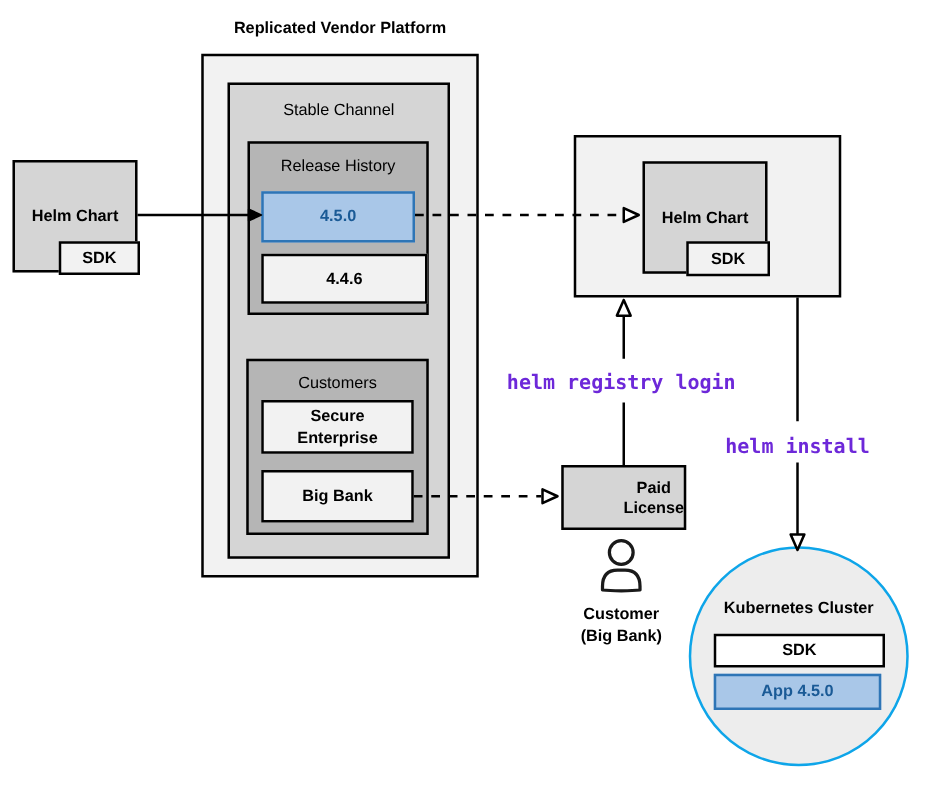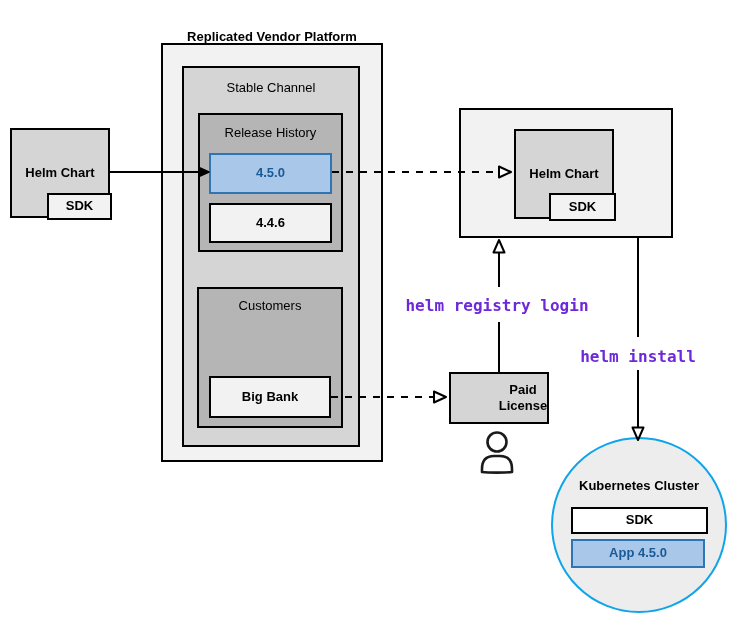--- a/index.html
+++ b/index.html
@@ -57,26 +57,26 @@
     font-family: "DejaVu Sans Mono", monospace;
     font-weight: bold;
     font-size: 16px;
     color: #6d28d9;
     white-space: nowrap;
   }
   
   #helm-src        { left: 10px;  top: 128px; width: 100px; height: 90px; }
   #helm-src-sdk    { left: 35px;  top: 63px;  width: 65px;  height: 27px; }
   
-  #platform-title  { left: 162px; top: 29px;  width: 220px; }
+  #platform-title  { left: 162px; top: 14px;  width: 220px; }
   #platform-box    { left: 161px; top: 43px;  width: 222px; height: 419px; }
   #stable-box      { left: 182px; top: 66px;  width: 178px; height: 381px; padding-top: 12px; }
   #rh-box          { left: 198px; top: 113px; width: 145px; height: 139px; padding-top: 10px; }
   #release-450     { left: 209px; top: 153px; width: 123px; height: 41px; }
-  #release-446     { left: 209px; top: 203px; width: 123px; height: 40px; }
+  #release-446     { left: 209px; top: 203px; width: 133px; height: 40px; }
   #customers-box   { left: 197px; top: 287px; width: 146px; height: 141px; padding-top: 9px; }
   #secure-box      { left: 209px; top: 320px; width: 122px; height: 43px; }
   #bigbank-box     { left: 209px; top: 376px; width: 122px; height: 42px; }
   
   #registry-title  { left: 456px; top: 81px;  width: 220px; }
   #registry-box    { left: 459px; top: 108px; width: 214px; height: 130px; }
   #registry-helm   { left: 514px; top: 129px; width: 100px; height: 90px; }
   #registry-sdk    { left: 33px;  top: 62px;  width: 67px;  height: 28px; }
   
   #paid-license    { left: 449px; top: 372px; width: 100px; height: 52px; padding-left: 48px; }
@@ -121,20 +121,24 @@
   <div class="node highlight" id="release-450">
     <span>4.5.0</span>
   </div>
   <div class="node item-fill" id="release-446">
     <span>4.4.6</span>
   </div>
 
   <div class="node panel-fill titled" id="customers-box">
     <div class="panel-title">Customers</div>
   </div>
+  <div class="node item-fill" id="secure-box">
+    <span>Secure
+Enterprise</span>
+  </div>
   <div class="node item-fill" id="bigbank-box">
     <span>Big Bank</span>
   </div>
 
   <div class="node outer-fill" id="registry-box"></div>
   <div class="node mid-fill" id="registry-helm">
     <span>Helm Chart</span>
     <div class="node item-fill" id="registry-sdk">
       <span>SDK</span>
     </div>
@@ -144,20 +148,22 @@
   <div class="cmd" id="cmd-install">helm install</div>
 
   <div class="node mid-fill" id="paid-license">
     <span>Paid
 License</span>
   </div>
   <svg class="abs" id="person-icon" viewBox="0 0 44 52">
     <circle cx="22" cy="18" r="9.5" fill="none" stroke="#1a1a1a" stroke-width="2.6"></circle>
     <path d="M 7 48 L 7 45 Q 7 32 19 32 L 25 32 Q 37 32 37 45 L 37 48 Q 32 48.6 22 48.6 Q 12 48.6 7 48 Z" fill="none" stroke="#1a1a1a" stroke-width="2.6" stroke-linejoin="round"></path>
   </svg>
+  <div class="abs" id="customer-label">Customer
+(Big Bank)</div>
 
   <div class="abs" id="k8s-circle">
     <div id="k8s-title">Kubernetes Cluster</div>
     <div class="node white-fill" id="k8s-sdk">
       <span>SDK</span>
     </div>
     <div class="node highlight" id="k8s-app">
       <span>App 4.5.0</span>
     </div>
   </div>

